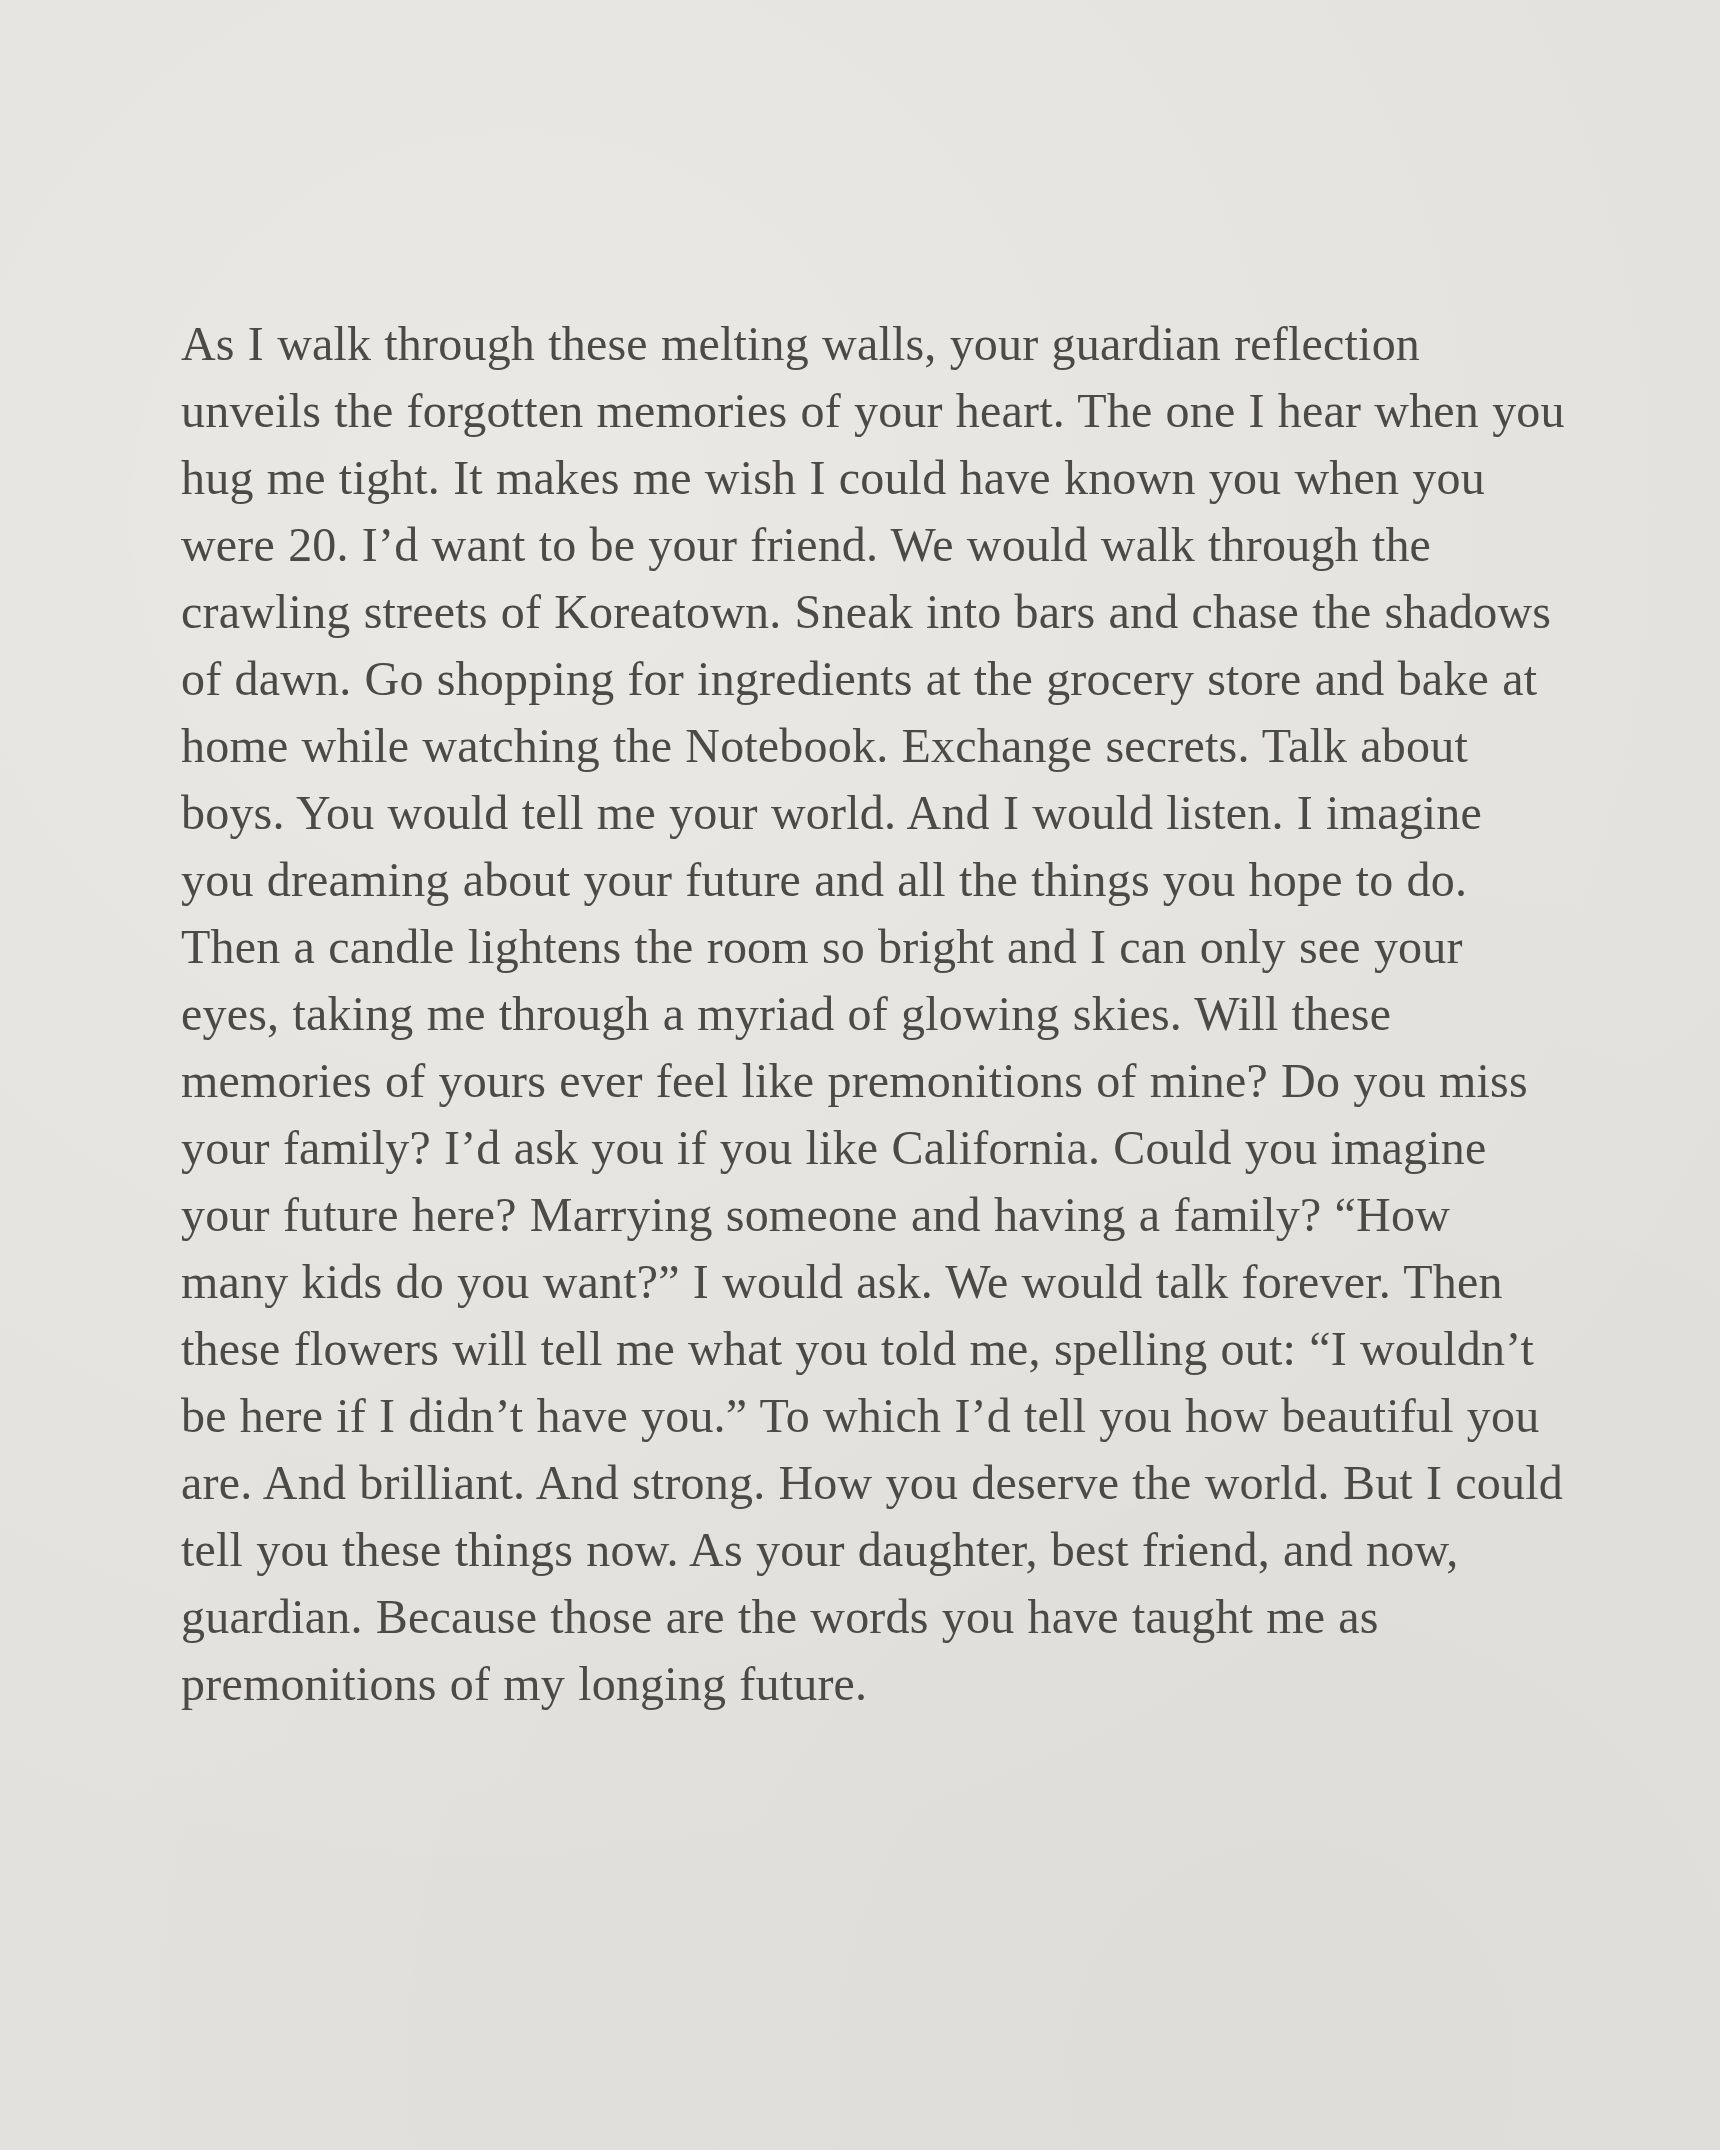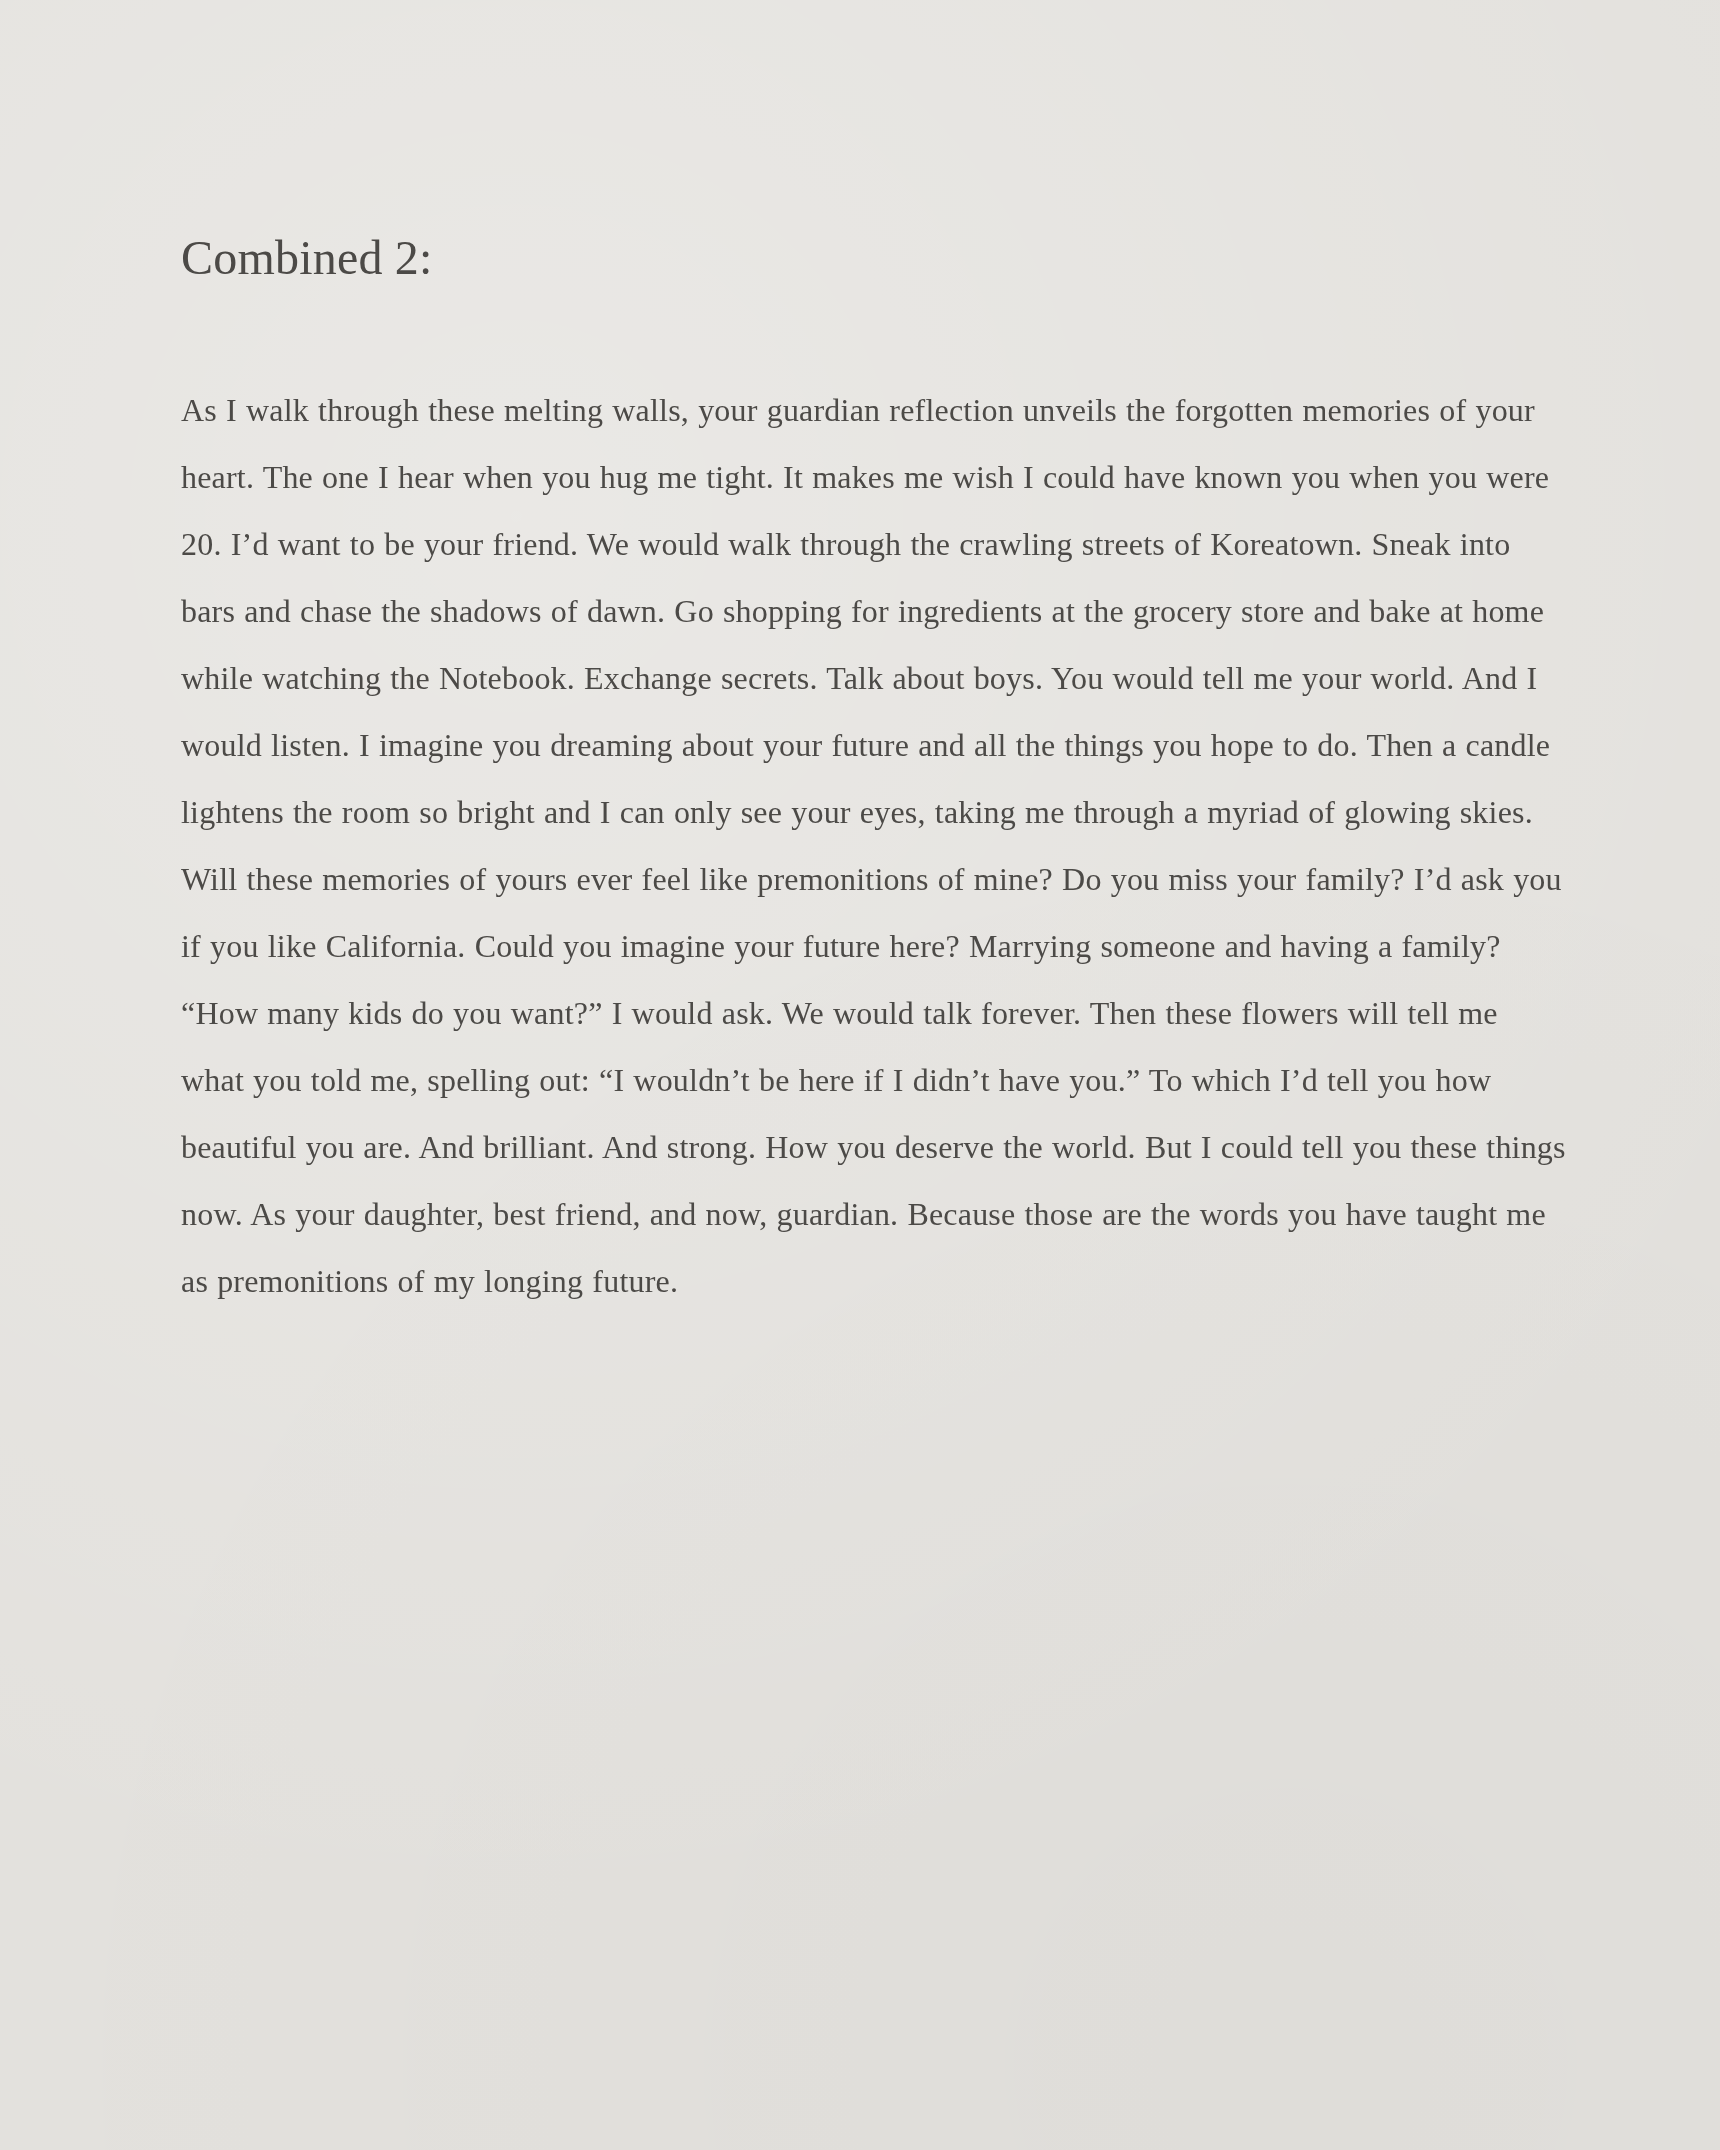--- a/index.html
+++ b/index.html
@@ -34,30 +34,29 @@
 
   .doc-title {
     font-size: 48px;
     line-height: 67px;
     font-weight: 400;
     letter-spacing: 0.2px;
   }
 
   .doc-body {
     margin-top: 86px;
-    font-size: 32px;
+    font-size: 48px;
     line-height: 67px;
     font-weight: 400;
     letter-spacing: 0.2px;
     text-align: left;
     word-spacing: 0.9px;
   }
 </style>
 </head>
 <body>
 
 <div class="page">
   <div class="text-block">
-    <div class="doc-title">Combined 2:</div>
     <div class="doc-body">As I walk through these melting walls, your guardian reflection unveils the forgotten memories of your heart. The one I hear when you hug me tight. It makes me wish I could have known you when you were 20. I’d want to be your friend. We would walk through the crawling streets of Koreatown. Sneak into bars and chase the shadows of dawn. Go shopping for ingredients at the grocery store and bake at home while watching the Notebook. Exchange secrets. Talk about boys. You would tell me your world. And I would listen. I imagine you dreaming about your future and all the things you hope to do. Then a candle lightens the room so bright and I can only see your eyes, taking me through a myriad of glowing skies. Will these memories of yours ever feel like premonitions of mine? Do you miss your family? I’d ask you if you like California. Could you imagine your future here? Marrying someone and having a family? “How many kids do you want?” I would ask. We would talk forever. Then these flowers will tell me what you told me, spelling out: “I wouldn’t be here if I didn’t have you.” To which I’d tell you how beautiful you are. And brilliant. And strong. How you deserve the world. But I could tell you these things now. As your daughter, best friend, and now, guardian. Because those are the words you have taught me as premonitions of my longing future.</div>
   </div>
 </div>
 
 
 </body></html>

